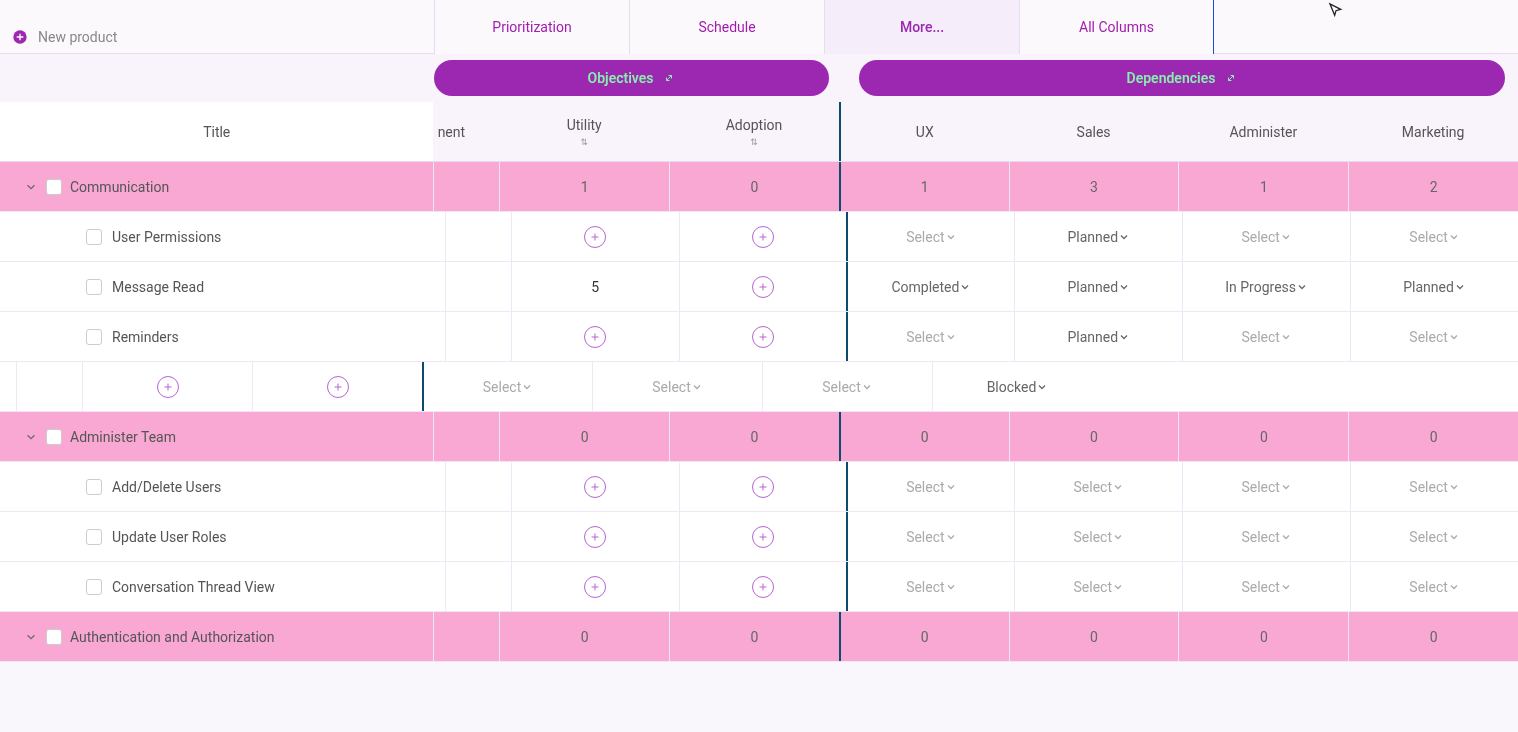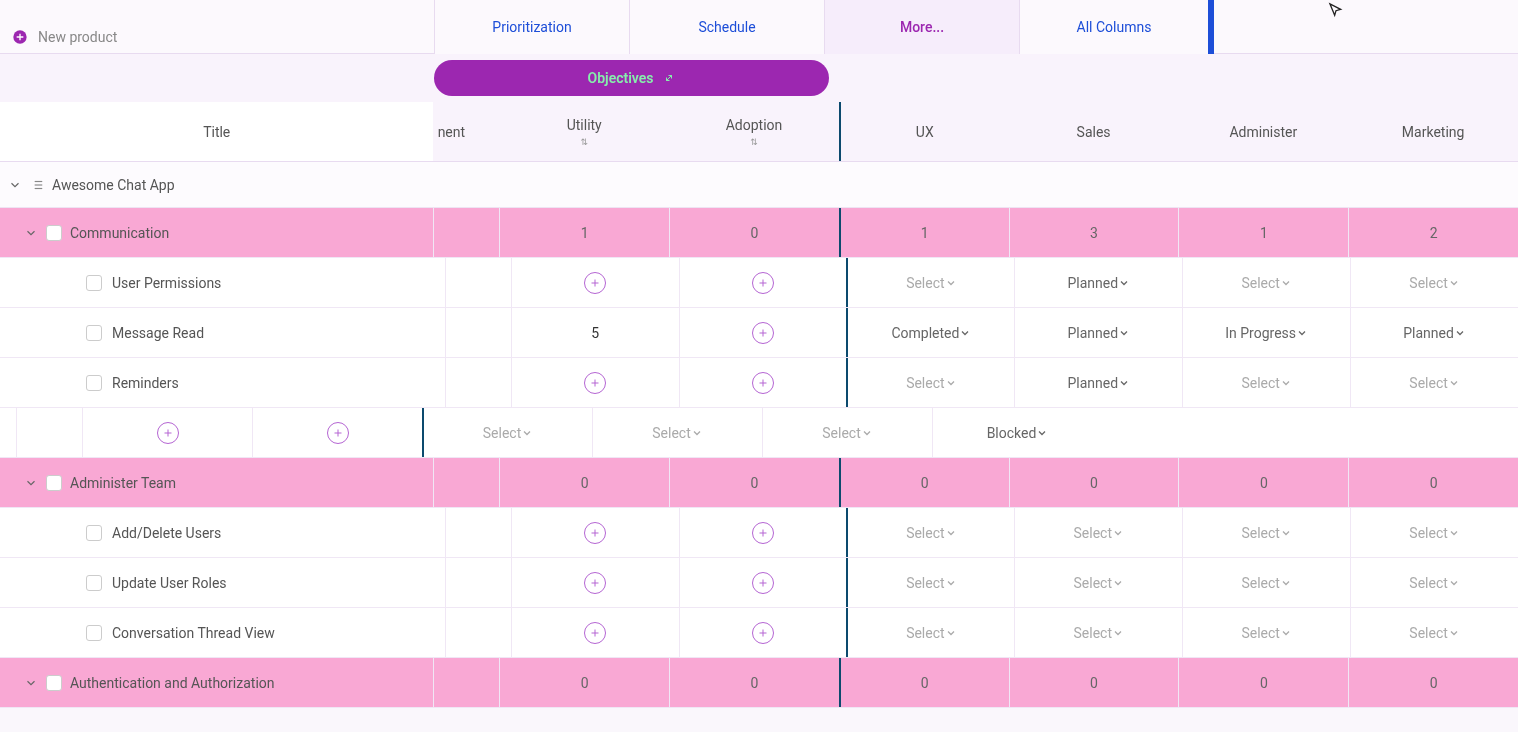--- a/index.html
+++ b/index.html
@@ -34,26 +34,26 @@
   }
   .tabs {
     display: flex;
     height: 54px;
   }
   .tab {
     width: 195px;
     display: flex;
     align-items: center;
     justify-content: center;
-    color: #1d4ed8;
+    color: #a21caf;
     cursor: pointer;
     border-left: 1px solid #e8dbf0;
     background: #fcf9fd;
   }
-  .tab:last-child { border-right: 6px solid #1d4ed8; }
+  .tab:last-child { border-right: 1px solid #1d4ed8; }
   .tab.active { color: #9c27b0; background: #f6edfb; font-weight: 500; }
   
   .header-pills-row {
     display: flex;
     padding: 6px 0 6px 434px;
     background: #f9f3fc;
   }
   .pill-wrap { display:flex; gap: 30px; }
   .pill {
     background: #9c27b0;
@@ -195,20 +195,27 @@
 
 <div class="header-pills-row">
   <div class="pill-wrap">
     <div class="pill objectives">
       <span>Objectives</span>
       <svg class="expand-icon" viewBox="0 0 24 24" fill="none" stroke="currentColor" stroke-width="2">
           <path d="M7 17L17 7M17 7h-6M17 7v6"></path>
           <path d="M17 7L7 17M7 17h6M7 17v-6"></path>
         </svg>
     </div>
+    <div class="pill deps">
+      <span>Dependencies</span>
+      <svg class="expand-icon" viewBox="0 0 24 24" fill="none" stroke="currentColor" stroke-width="2">
+          <path d="M7 17L17 7M17 7h-6M17 7v6"></path>
+          <path d="M17 7L7 17M7 17h6M7 17v-6"></path>
+        </svg>
+    </div>
   </div>
 </div>
 
 <div class="column-headers">
   <div class="col-title">
       <span>Title</span>
     </div>
   <div class="col partial">
       <span>nent</span>
     </div>
@@ -228,34 +235,20 @@
     </div>
   <div class="col dep">
       <span>Administer</span>
     </div>
   <div class="col dep">
       <span>Marketing</span>
     </div>
 </div>
 
 <div class="body">
-  <div class="product-row">
-    <svg class="chevron" viewBox="0 0 24 24" fill="none" stroke="currentColor" stroke-width="2">
-        <path d="M6 9l6 6 6-6"></path>
-      </svg>
-    <svg class="list-icon" viewBox="0 0 24 24" fill="none" stroke="currentColor" stroke-width="2">
-        <line x1="8" y1="6" x2="21" y2="6"></line>
-        <line x1="8" y1="12" x2="21" y2="12"></line>
-        <line x1="8" y1="18" x2="21" y2="18"></line>
-        <line x1="3" y1="6" x2="3.01" y2="6"></line>
-        <line x1="3" y1="12" x2="3.01" y2="12"></line>
-        <line x1="3" y1="18" x2="3.01" y2="18"></line>
-      </svg>
-    <span>Awesome Chat App</span>
-  </div>
 
   <div id="rows">
       <div class="group-row">
     <div class="title-cell">
       <svg class="chevron" viewBox="0 0 24 24" fill="none" stroke="currentColor" stroke-width="2">
             <path d="M6 9l6 6 6-6"></path>
           </svg>
       <div class="checkbox"></div>
       <span>Communication</span>
     </div>

